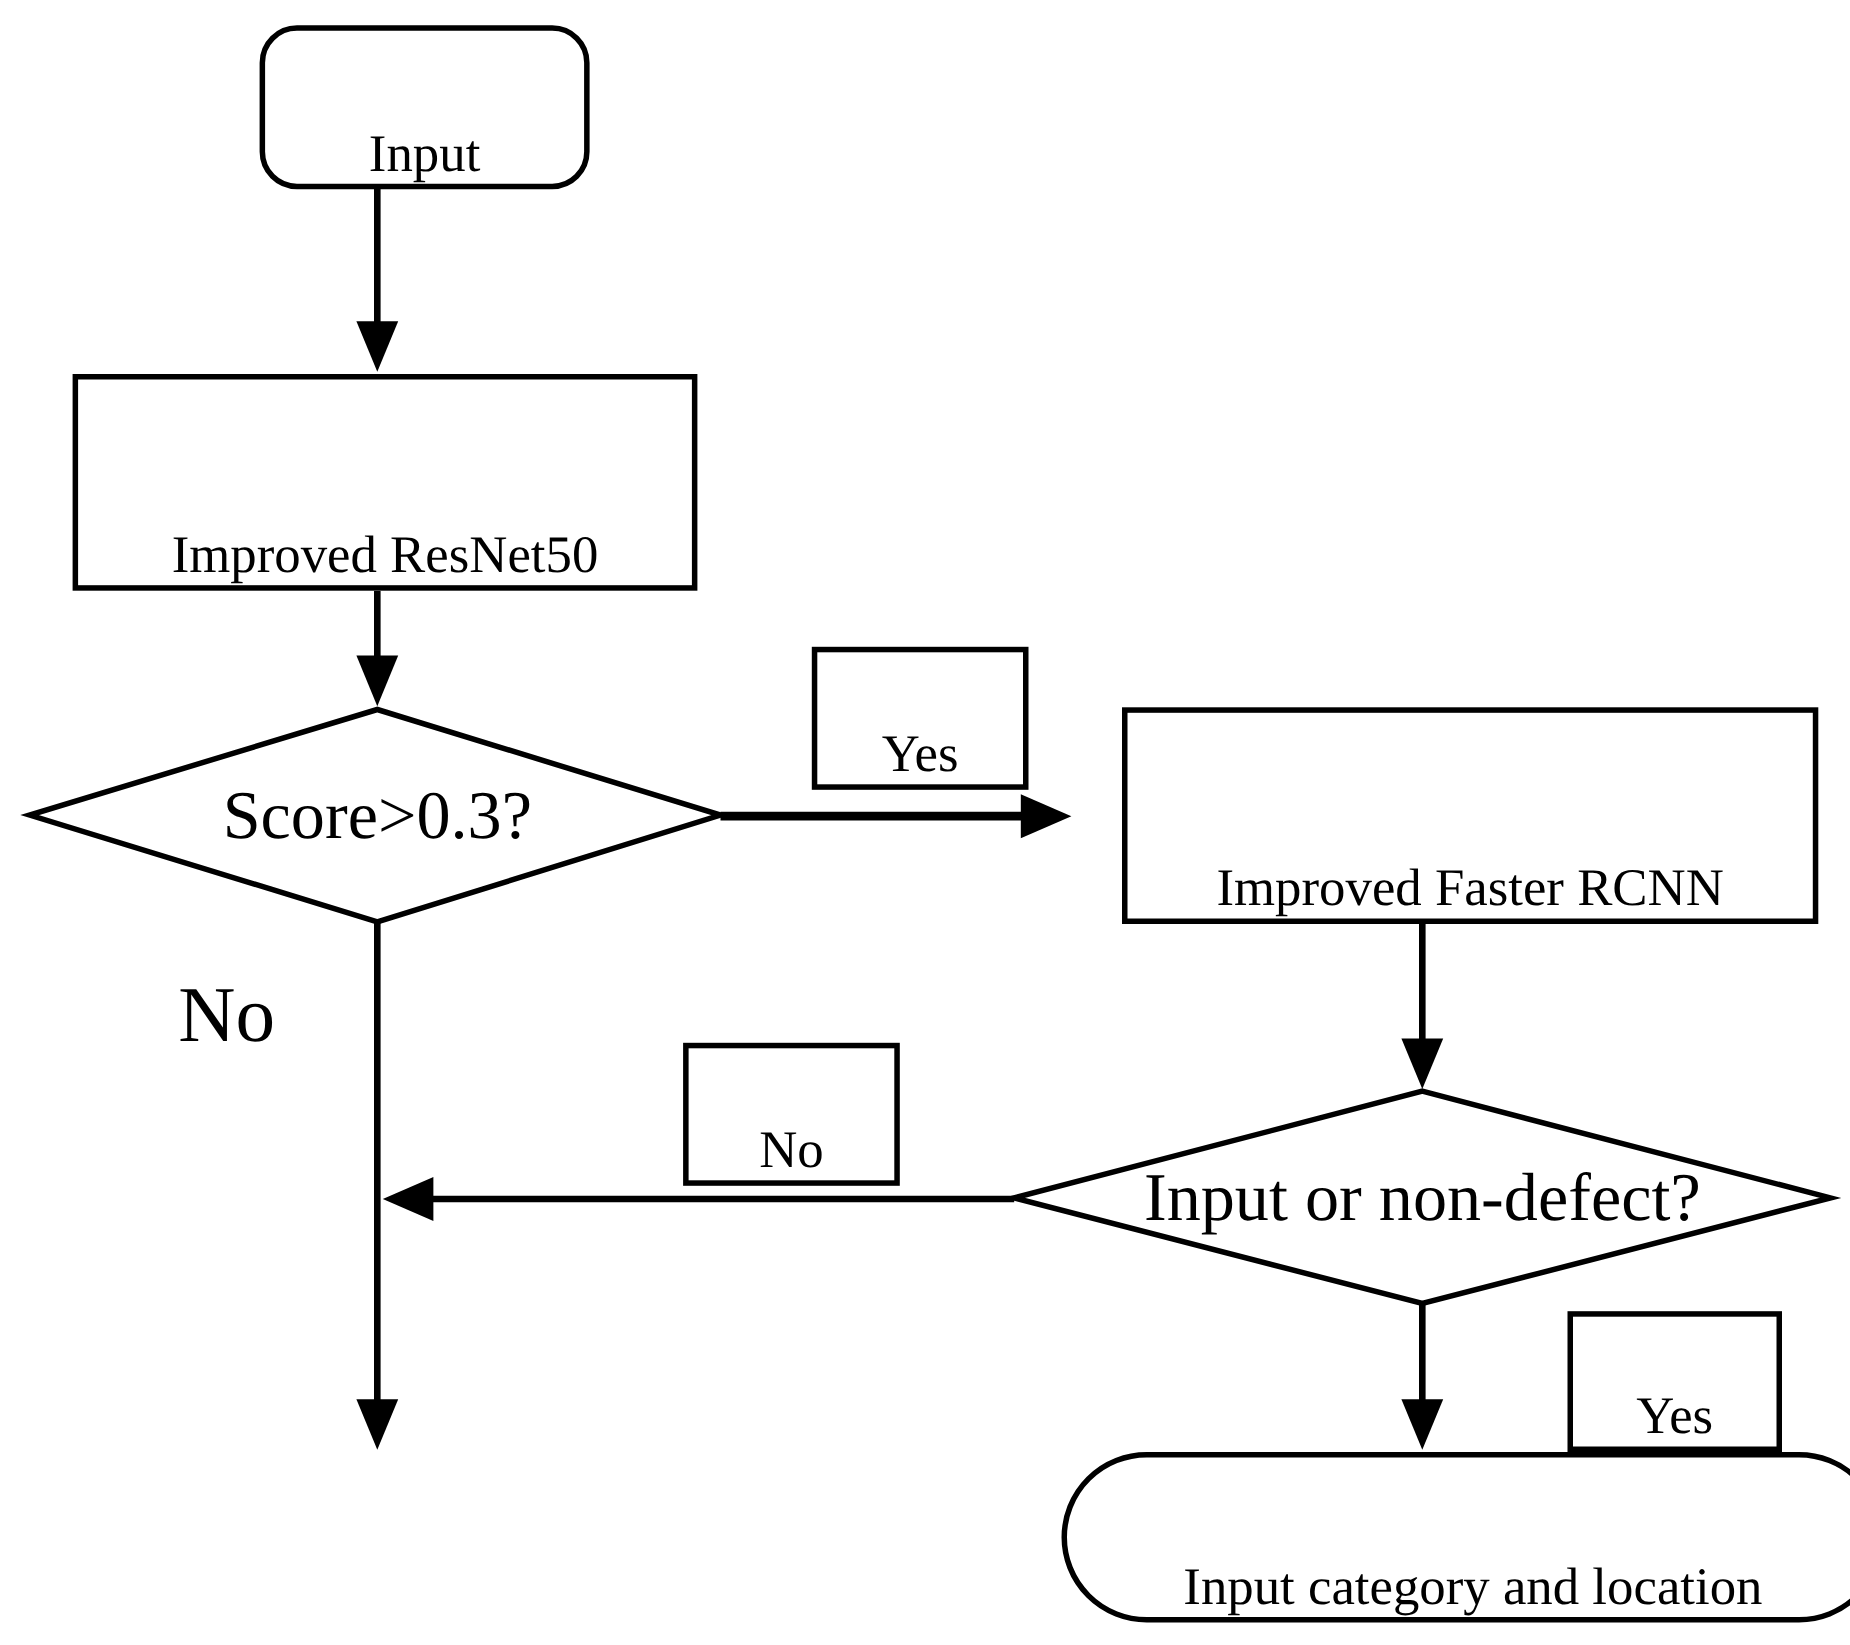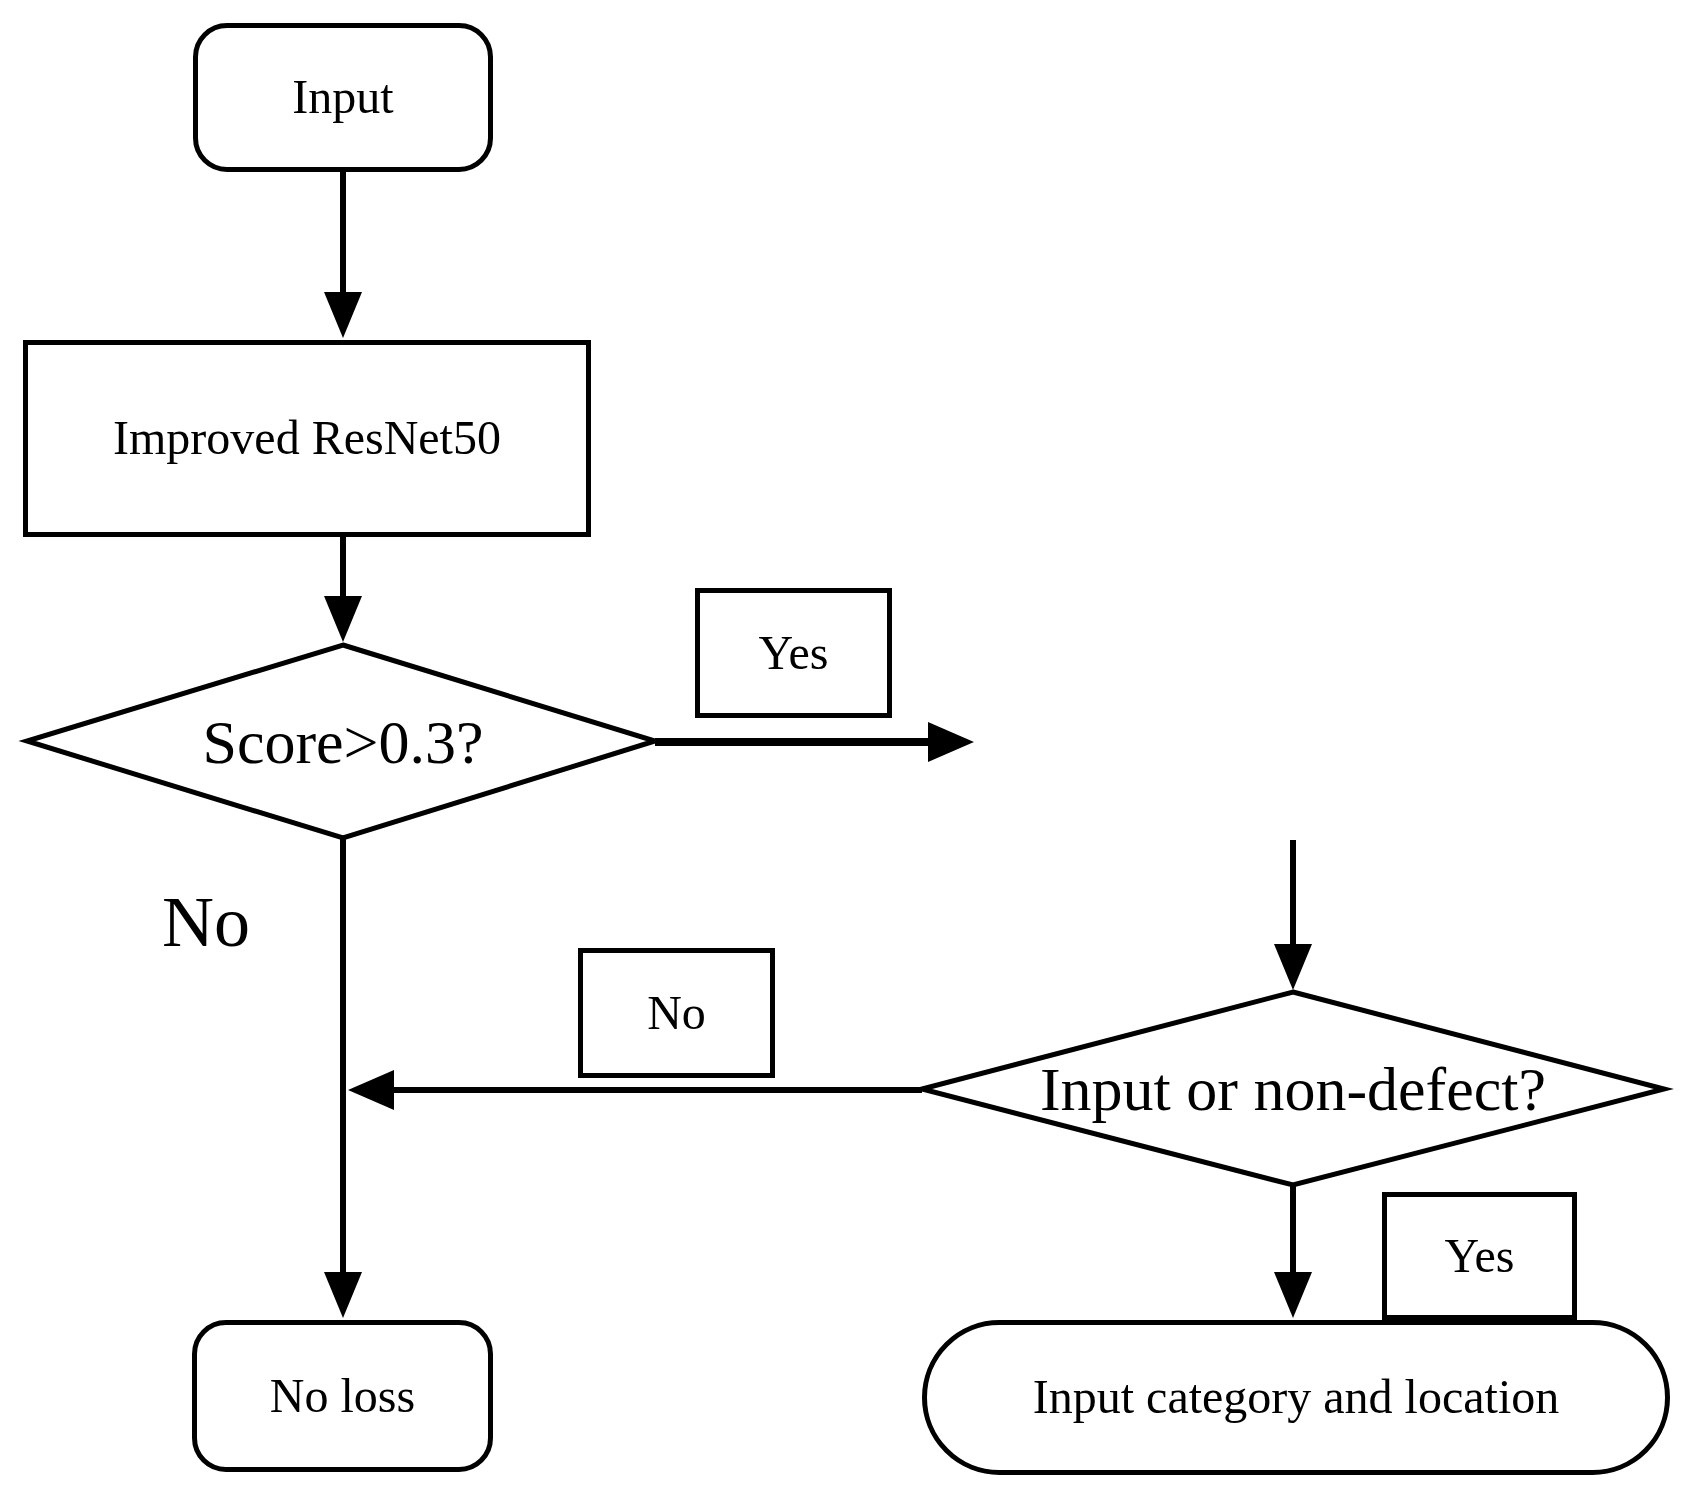--- a/index.html
+++ b/index.html
@@ -21,27 +21,28 @@
     left: 0; top: 0;
     width: 1682px; height: 1495px;
     z-index: 1;
   }
   .node {
     position: absolute;
     box-sizing: border-box;
     background: #ffffff;
     border: 5px solid #000000;
     display: flex;
-    align-items: center;
+    align-items: flex-end;
     justify-content: center;
     text-align: center;
     font-size: 48px;
     line-height: 1.1;
     z-index: 2;
     white-space: nowrap;
+    margin-left: 43px;
   }
   .node.rounded-sm { border-radius: 34px; }
   .node.stadium    { border-radius: 78px; }
 
   .diamond-label {
     position: absolute;
     display: flex;
     align-items: center;
     justify-content: center;
     text-align: center;
@@ -110,36 +111,36 @@
     </div>
 
   <div class="node" id="node-resnet">
       <span>Improved ResNet50</span>
     </div>
 
   <div class="node" id="node-yes-top">
       <span>Yes</span>
     </div>
 
+  <div class="node" id="node-rcnn">
+      <span>Improved Faster RCNN</span>
+    </div>
 
   <div class="node" id="node-no-mid">
       <span>No</span>
     </div>
 
   <div class="node" id="node-yes-bot">
       <span>Yes</span>
     </div>
 
   <div class="node stadium" id="node-defcat">
       <span>Input category and location</span>
     </div>
 
-  <div class="node rounded-sm" id="node-noloss">
-      <span>No loss</span>
-    </div>
 
   <div class="diamond-label" id="label-score">Score&gt;0.3?</div>
 
   <div class="diamond-label" id="label-defect">Input or non-defect?</div>
 
   <div class="free-label" id="label-no-branch">No</div>
 
 </div>
 
 </body></html>

